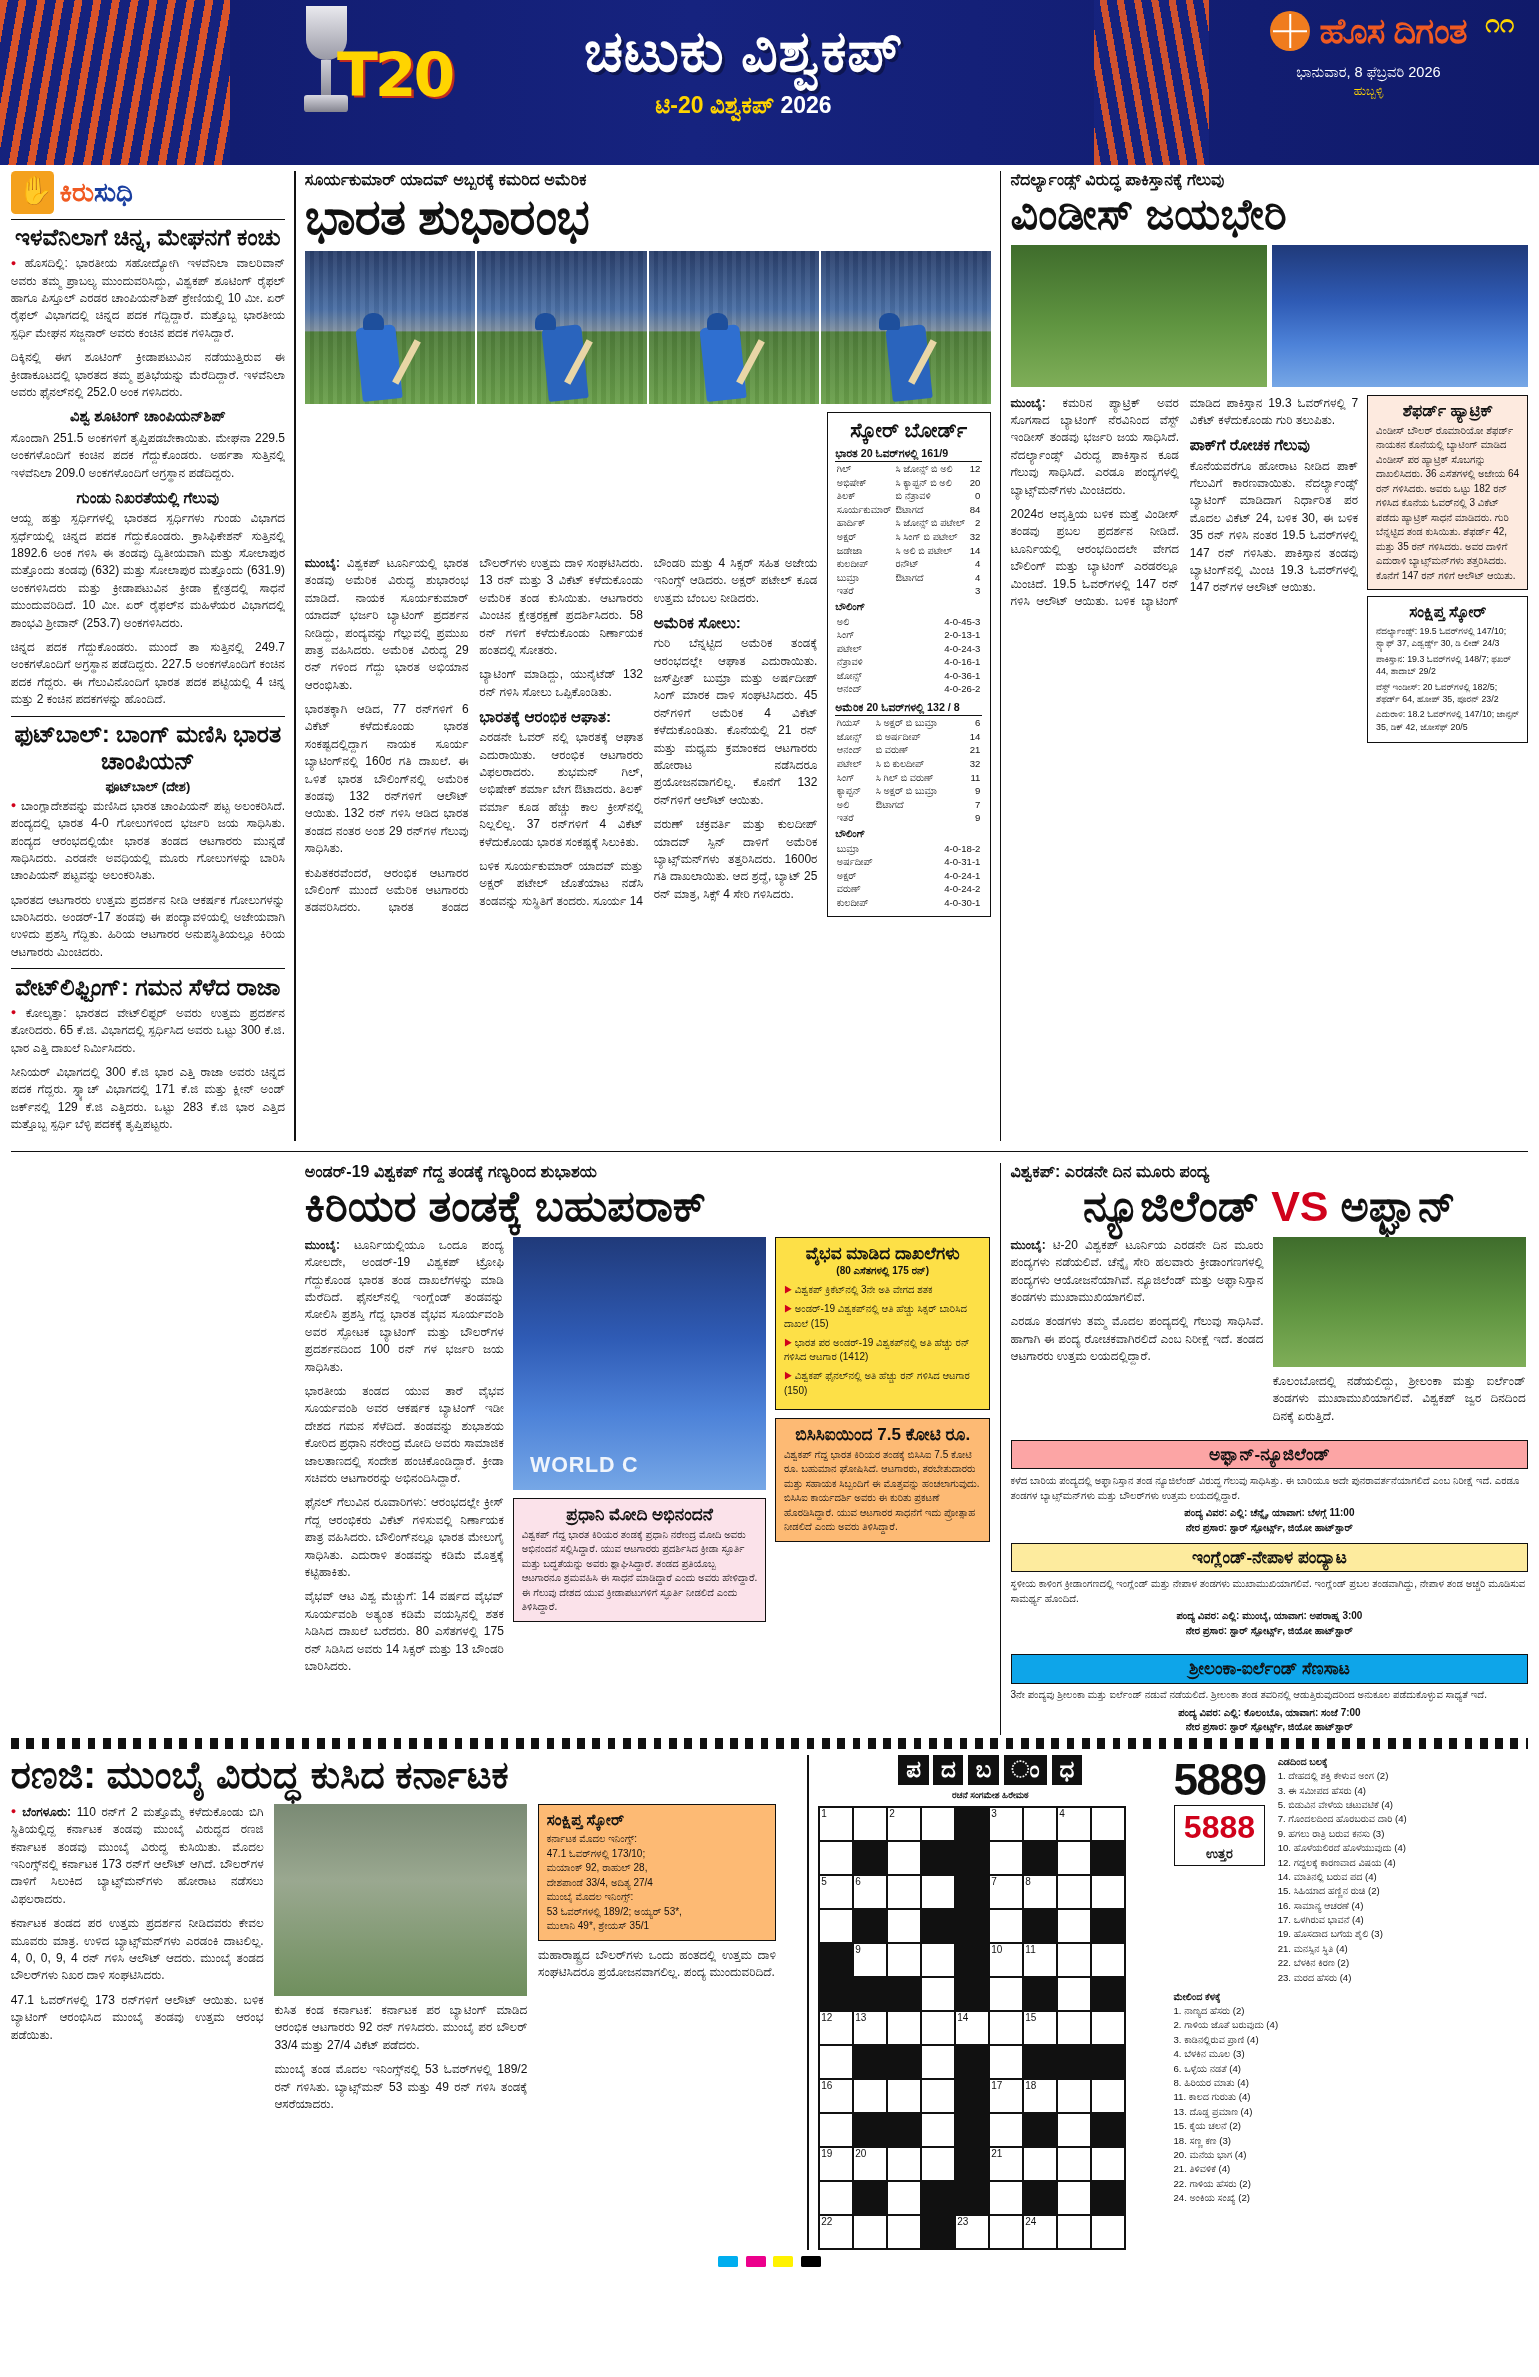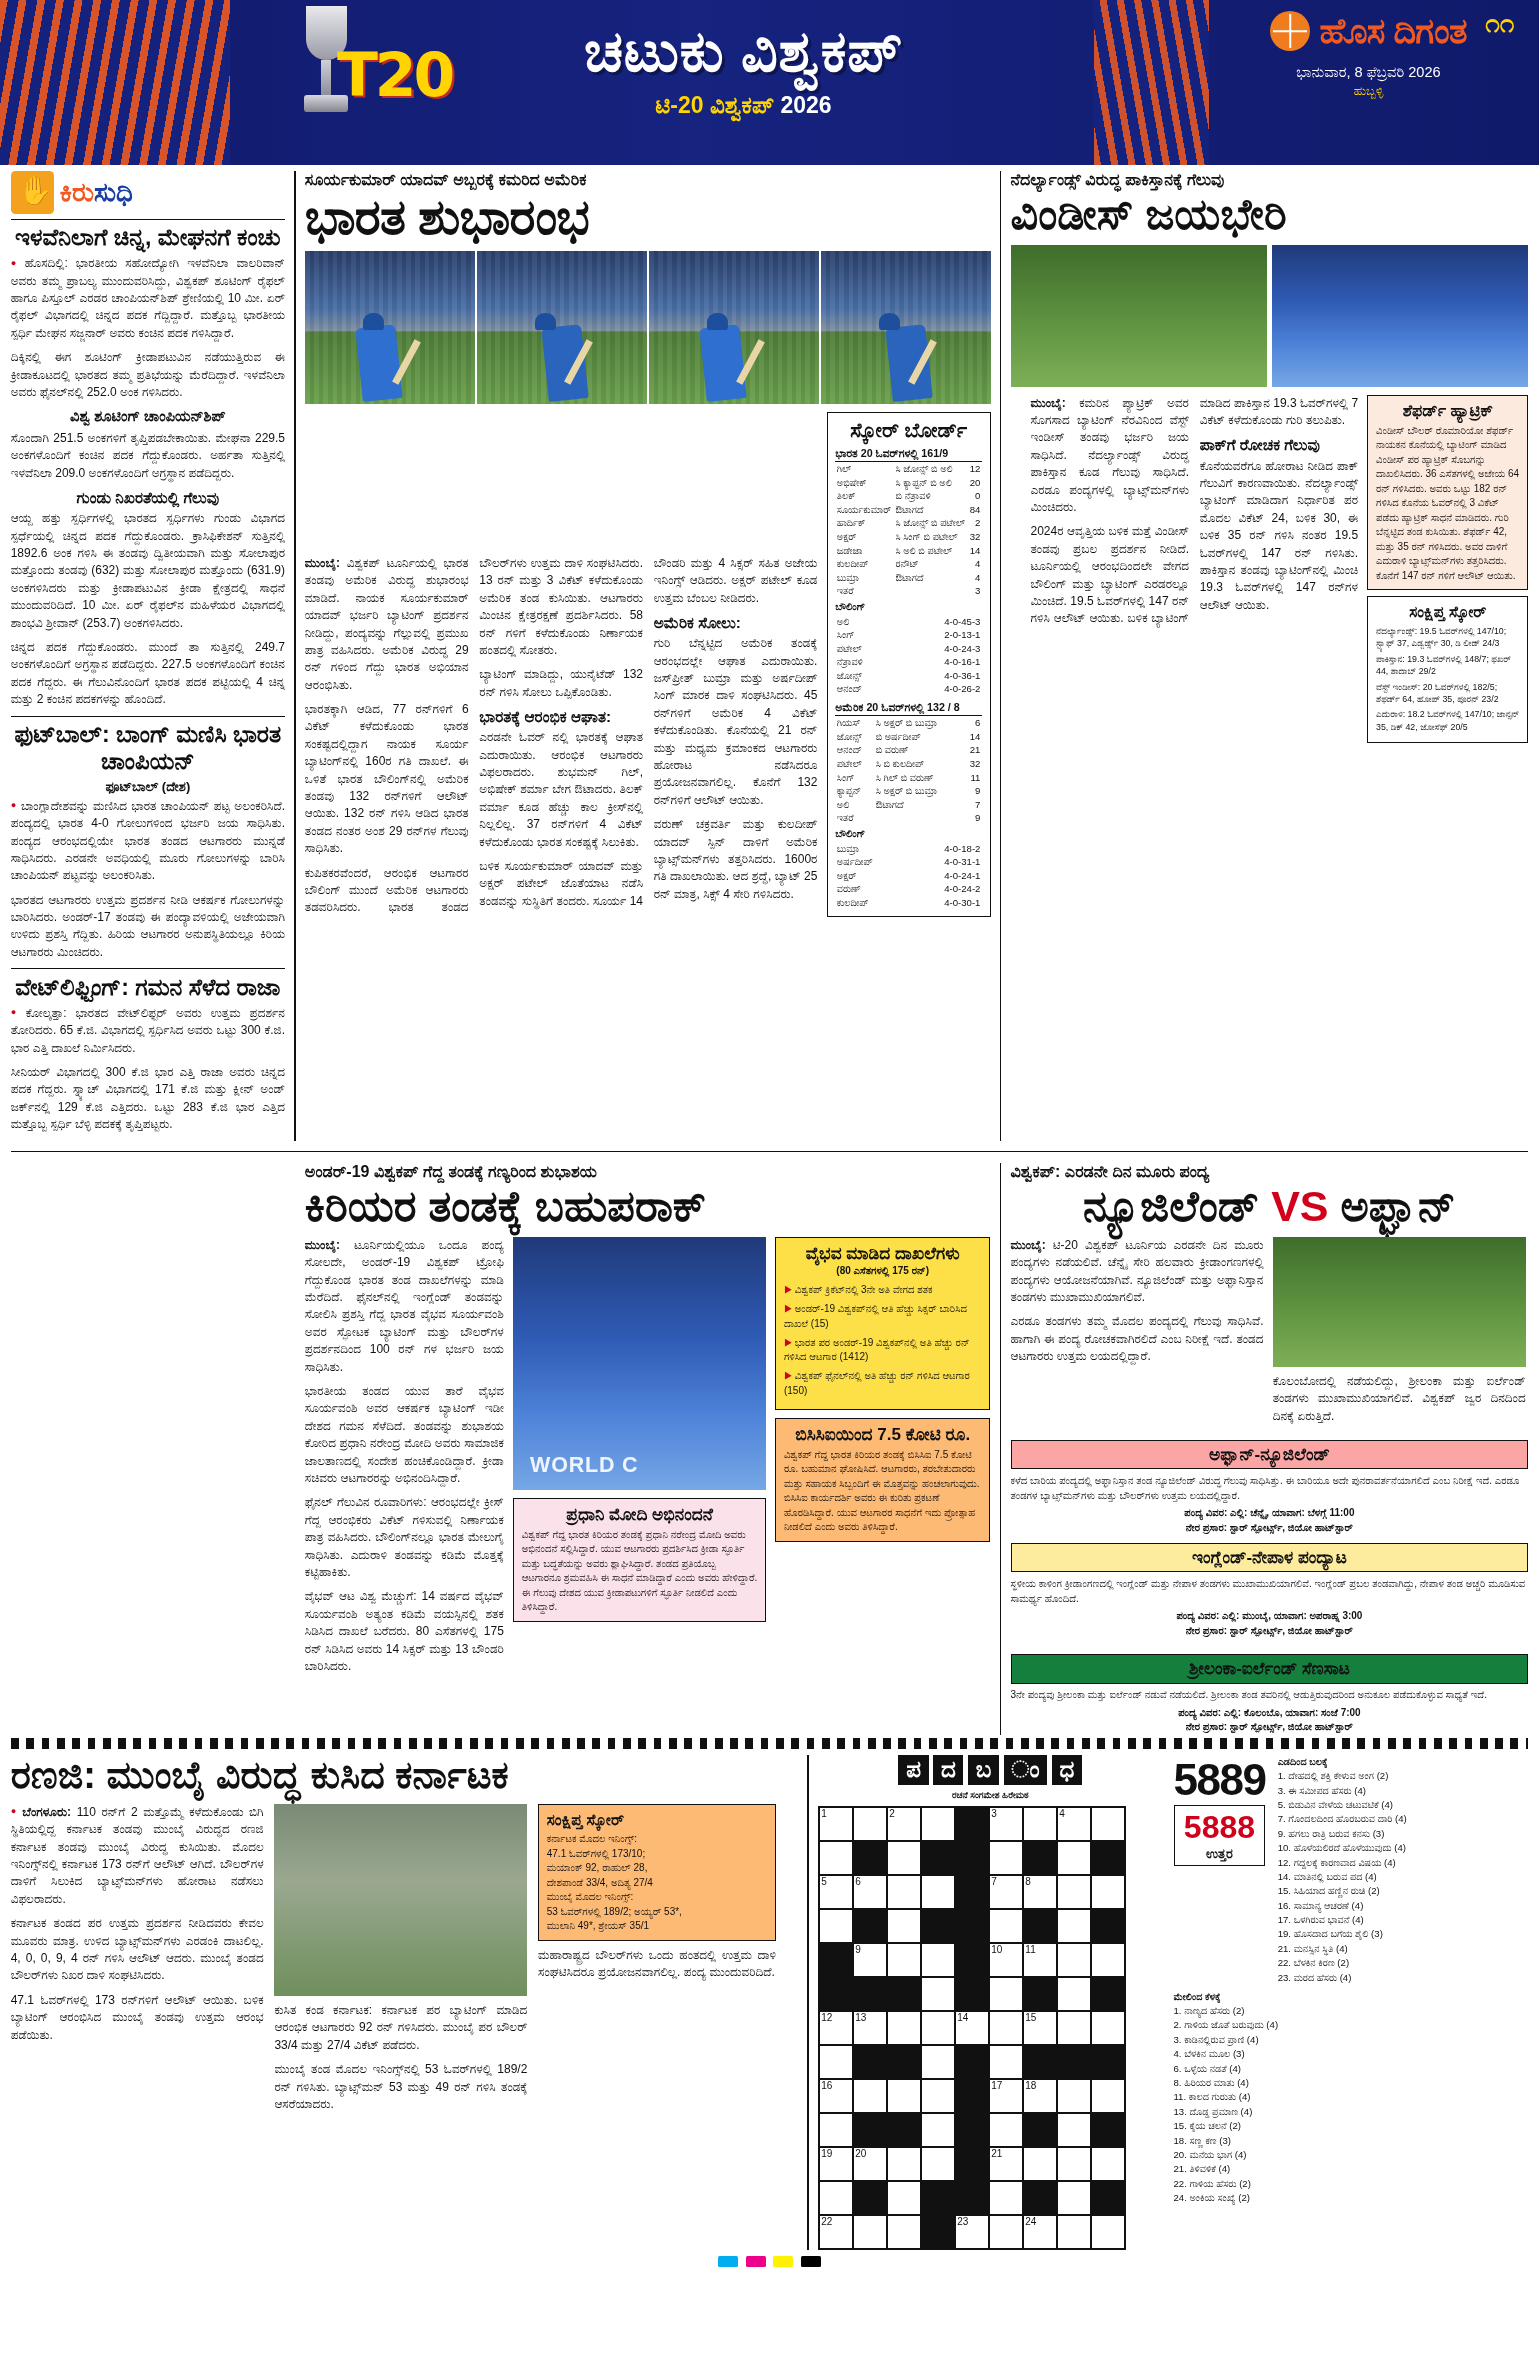--- a/index.html
+++ b/index.html
@@ -39,21 +39,21 @@
   .rule-h{border-top:1.5px solid #111;margin:4.6px 0;}
   .cols{display:flex;gap:0;}
   .col{box-sizing:border-box;}
   .vrule{width:1.5px;background:#111;margin:0 9.2px;}
 
   h2.hl{font-size:23px;line-height:1.15;margin:0 0 4.6px 0;font-weight:bold;}
   h1.big{font-size:49px;line-height:1.05;margin:1.5px 0 7.7px 0;font-weight:bold;letter-spacing:-0.8px;}
   h1.big2{font-size:43px;line-height:1.05;margin:1.5px 0 7.7px 0;font-weight:bold;}
   .kicker{font-size:16px;margin:0 0 3.1px 0;}
   p.body{font-size:12px;line-height:1.45;margin:0 0 7px 0;text-align:justify;}
-  .textcols2{column-count:2;column-gap:10.7px;margin-left:20px;}
+  .textcols2{column-count:2;column-gap:10.7px;}
   .textcols3{column-count:3;column-gap:10.7px;}
   .bullet:before{content:"\25CF";color:#d0021b;margin-right:3.8px;font-size:9.2px;vertical-align:1.5px;}
   .sub-h2{font-size:15.3px;font-weight:bold;margin:6.1px 0 3.1px;}
 
   
   .photo{background:#cfd6dd;position:relative;overflow:hidden;}
   .ph-strip{display:flex;gap:2.3px;}
   .ph-cell{flex:1;height:153px;position:relative;overflow:hidden;background:#123;}
   .crowd{position:absolute;inset:0;background:
      repeating-linear-gradient(90deg, rgba(255,255,255,.05) 0 4.6px, rgba(0,0,0,.05) 4.6px 9.2px),
@@ -77,21 +77,21 @@
   .score-sec{font-size:10px;font-weight:bold;margin:3.1px 0 1.5px;}
 
   .tintbox{border:0.8px solid #111;padding:6.1px 7.7px;box-sizing:border-box;}
   .tint-pink{background:#fbe2ea;}
   .tint-green{background:#fdba74;}
   .tint-lav{background:#fde047;}
   .tint-peach{background:#fdeadf;}
 
   .band{background:#fca5a5;border:0.8px solid #111;text-align:center;font-weight:bold;font-size:17px;padding:3.8px 0;margin:7.7px 0 4.6px;}
   .band-y{background:#fdeb9e;}
-  .band-g{background:#15803d;margin-top:16px;}
+  .band-g{background:#0ea5e9;margin-top:16px;}
 
   
   .ks-head{display:flex;align-items:center;gap:6.1px;margin-bottom:4.6px;}
   .ks-icon{width:43px;height:43px;background:#f4a11d;border-radius:4.6px;position:relative;}
   .ks-icon:after{content:"\270B";position:absolute;left:7.7px;top:3.1px;font-size:28px;color:#fff;}
   .ks-text{font-size:26px;font-weight:bold;}
   .ks-text .a{color:#f05a22;}
   .ks-text .b{color:#1a3fa0;}
 
   

